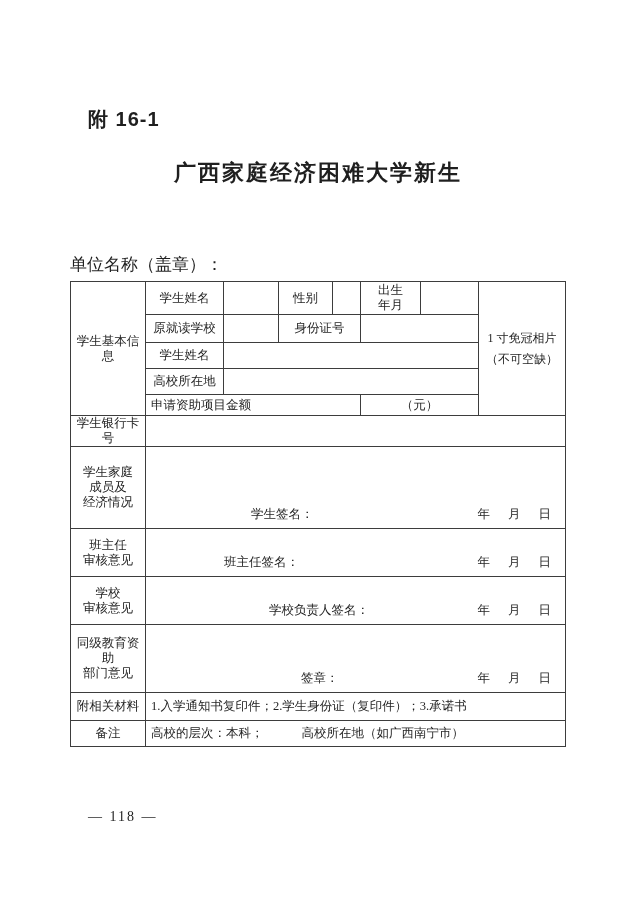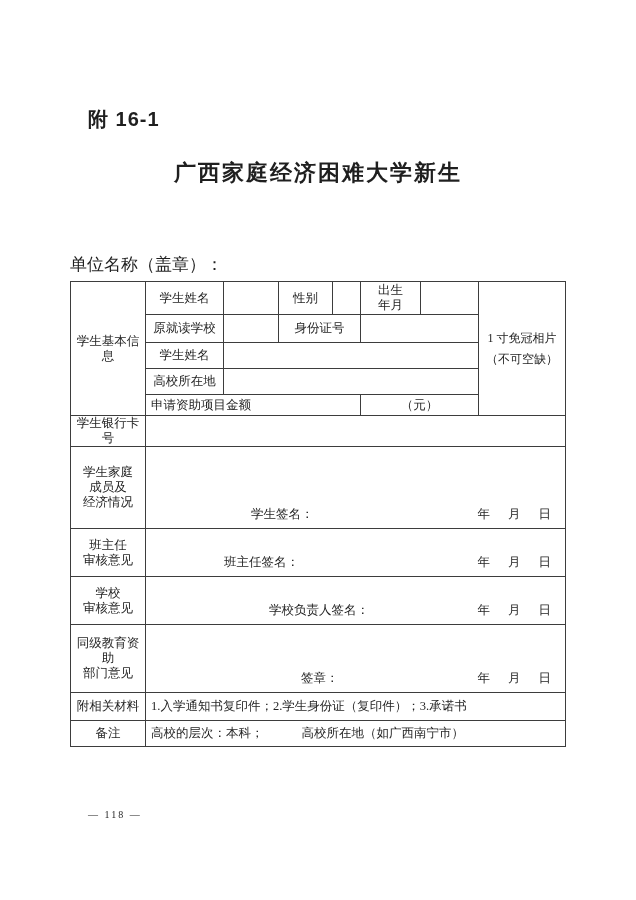--- a/index.html
+++ b/index.html
@@ -55,21 +55,21 @@
   tr.h33 { height:33px; } tr.h28 { height:28px; } tr.h26 { height:26px; }
   tr.h21 { height:21px;border-radius:10px; } tr.h23 { height:23px; } tr.h82 { height:82px; }
   tr.h65 { height:48px; } tr.h68 { height:68px; }
   .remark-gap { display:inline-block; width:38px; }
   .footnote {
     position:absolute; left:70px; top:779px;
     font-size:12.5px;
   }
   .page-no {
     position:absolute; left:88px; top:809px;
-    font-size:10px; letter-spacing:2px;
+    font-size:14px; letter-spacing:2px;
   }
 </style>
 </head>
 <body>
 
 <div class="page">
 
   <div class="attachment">附 16-1</div>
 
   <div class="doc-title">

